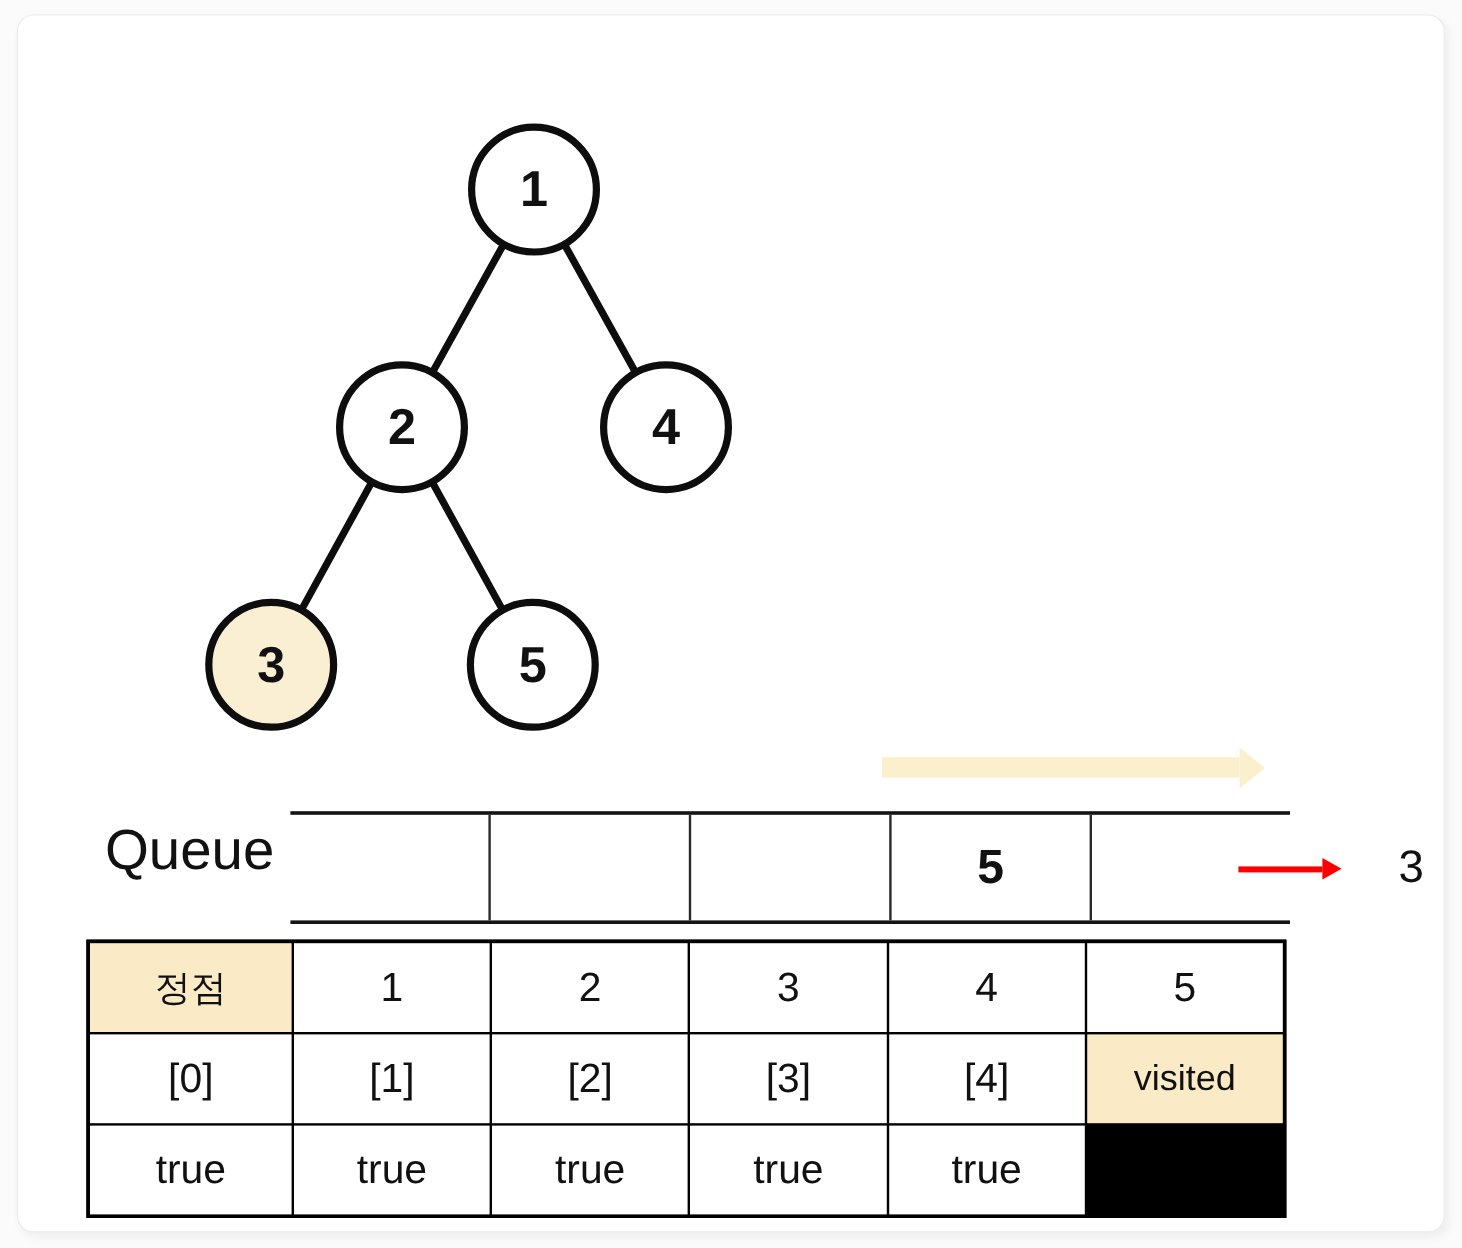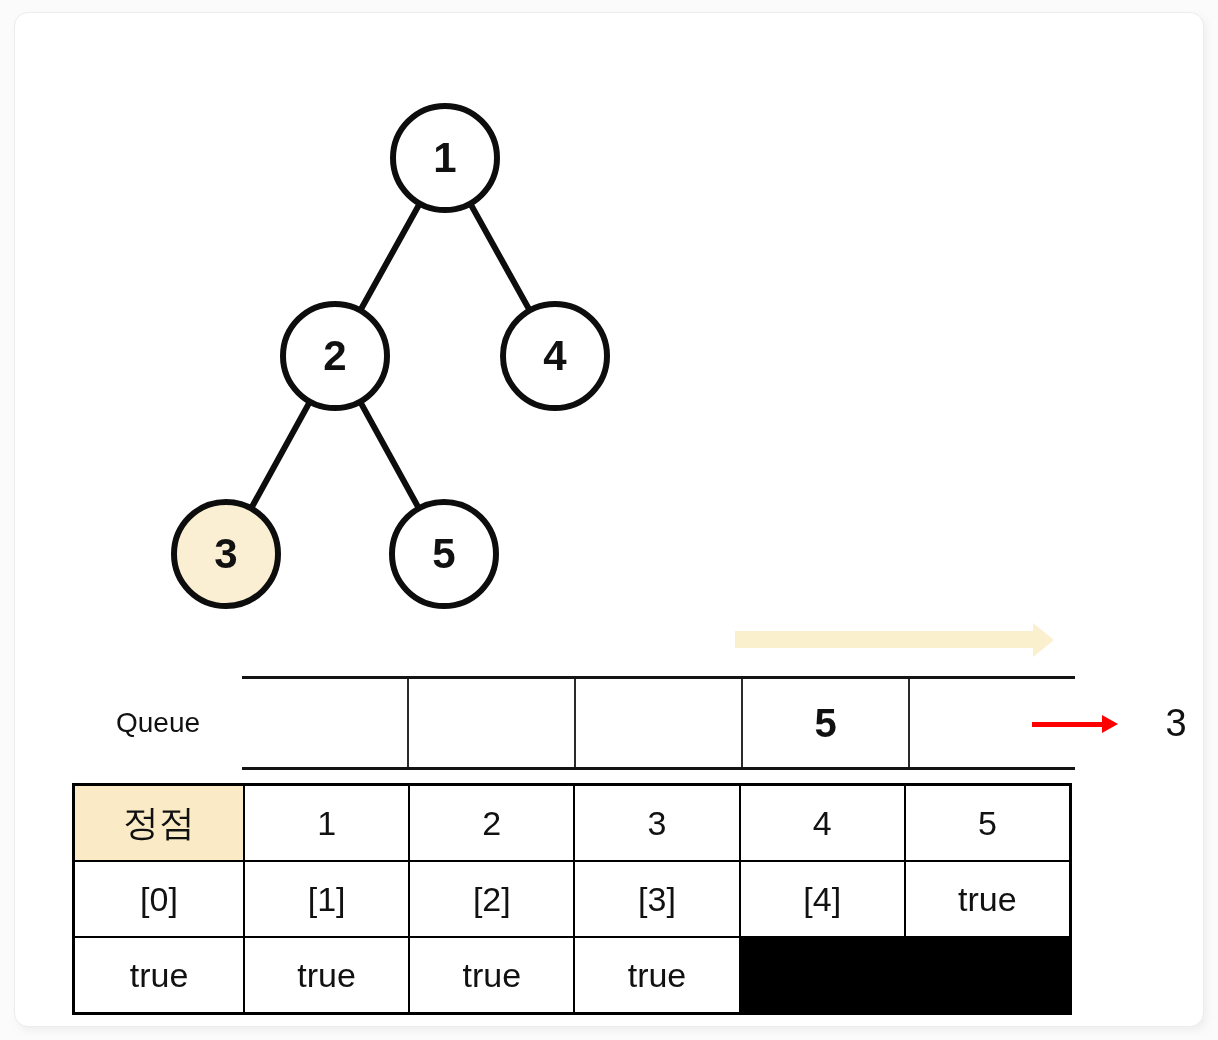--- a/index.html
+++ b/index.html
@@ -32,22 +32,22 @@
     font-size:42px;font-weight:bold;
   }
   .node.n1{left:375px;top:90px;}
   .node.n2{left:265px;top:288px;}
   .node.n4{left:485px;top:288px;}
   .node.n3{left:156px;top:486px;background:#FAEFD3;}
   .node.n5{left:374px;top:486px;}
 
   
   .queue-label{
-    position:absolute;left:88px;top:663px;width:110px;height:94px;
-    display:flex;align-items:center;justify-content:center;font-size:28px;
+    position:absolute;left:88px;top:647px;width:110px;height:94px;
+    display:flex;align-items:center;justify-content:center;font-size:47px;
   }
   .queue-row{
     position:absolute;left:227px;top:663px;width:833px;height:94px;
     box-sizing:border-box;display:flex;
     border-top:3px solid #141414;border-bottom:3px solid #141414;
   }
   .queue-cell{
     flex:1;display:flex;align-items:center;justify-content:center;
     font-size:40px;font-weight:bold;
     border-right:2px solid #2a2a2a;
@@ -80,21 +80,21 @@
   .vtable{
     position:absolute;left:57px;top:770px;width:1000px;height:232px;
     box-sizing:border-box;border:3px solid #000;background:#000;
     display:grid;grid-template-columns:168px repeat(5,1fr);
     grid-template-rows:repeat(3,1fr);gap:2px;
   }
   .vcell{
     background:#ffffff;display:flex;align-items:center;justify-content:center;
     font-size:34px;
   }
-  .vcell.hdr{background:#FAEBC6;font-size:36px;}
+  .vcell.hdr{background:#FAEBC6;font-size:30px;}
 </style>
 </head>
 <body>
 
 <div id="stage">
   <div id="card">
 
     <div class="edge e12"></div>
     <div class="edge e14"></div>
     <div class="edge e23"></div>
@@ -139,20 +139,21 @@
       <div class="vcell">3</div>
       <div class="vcell">4</div>
       <div class="vcell">5</div>
 
       <div class="vcell">[0]</div>
       <div class="vcell">[1]</div>
       <div class="vcell">[2]</div>
       <div class="vcell">[3]</div>
       <div class="vcell">[4]</div>
 
+      <div class="vcell hdr">visited</div>
       <div class="vcell">true</div>
       <div class="vcell">true</div>
       <div class="vcell">true</div>
       <div class="vcell">true</div>
       <div class="vcell">true</div>
     </div>
 
   </div>
 </div>
 

